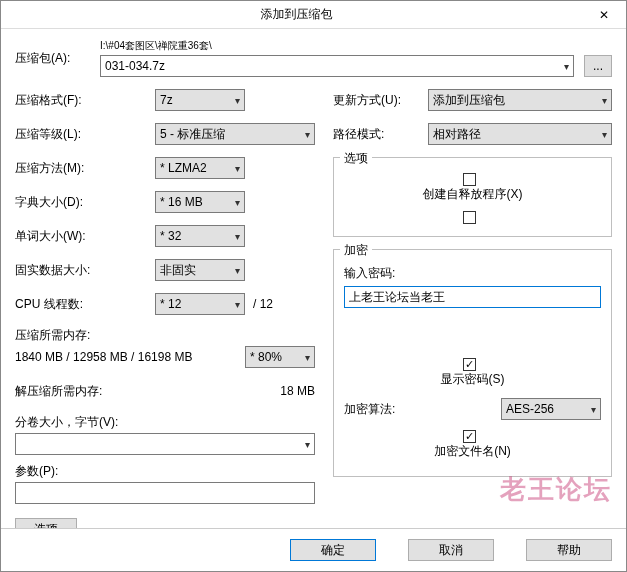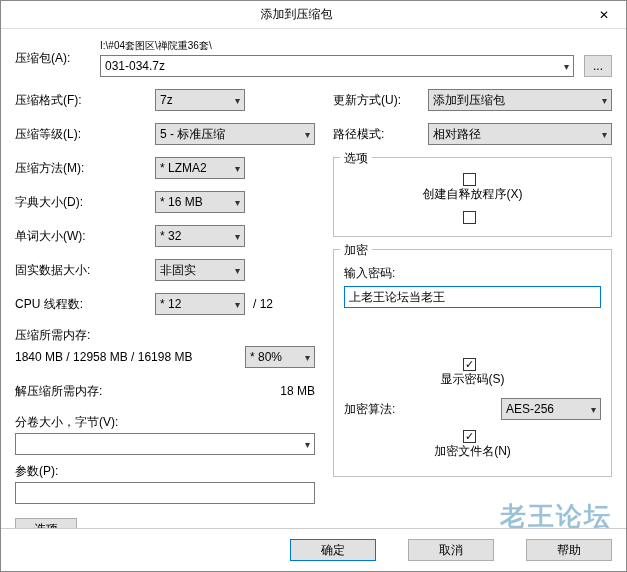--- a/index.html
+++ b/index.html
@@ -36,21 +36,21 @@
 .algo-row { display: flex; align-items: center; margin: 10px 0; }
 .algo-row .algo-lbl { flex: 1; }
 .algo-row .select { width: 100px; flex: 0 0 auto; }
 .btn { height: 22px; padding: 0 18px; background: #e1e1e1; border: 1px solid #adadad; display: inline-flex; align-items: center; justify-content: center; cursor: pointer; }
 .option-btn { margin-top: 6px; margin-bottom: 12px; }
 .footer { border-top: 1px solid #ccc; padding: 10px 14px; display: flex; justify-content: flex-end; gap: 32px; position: absolute; bottom: 0; left: 0; right: 0; background: #fff; }
 .footer .btn { width: 86px; padding: 0; }
 .footer .btn.primary { border: 1px solid #0078d7; }
 .text-input { width: 100%; height: 22px; border: 1px solid #7a7a7a; padding: 0 4px; background: #fff; }
 .right-val { text-align: right; flex: 1; }
-.watermark { position: absolute; right: 14px; bottom: 37px; color: #0369a1; opacity: 0.4; font-size: 26px; font-weight: bold; pointer-events: none; letter-spacing: 2px; }
+.watermark { position: absolute; right: 14px; bottom: 64px; color: #be185d; opacity: 0.4; font-size: 26px; font-weight: bold; pointer-events: none; letter-spacing: 2px; }
 .watermark2 { position: absolute; right: 14px; bottom: 26px; color: #ffb0b0; opacity: 0.35; font-size: 14px; pointer-events: none; letter-spacing: 1px; }
 .fieldset-inner { margin-top: -10px; }
 </style>
 </head>
 <body>
 
 <div class="titlebar">
   <span class="title-text">添加到压缩包</span>
   <div class="close-btn">
     <span>✕</span>

